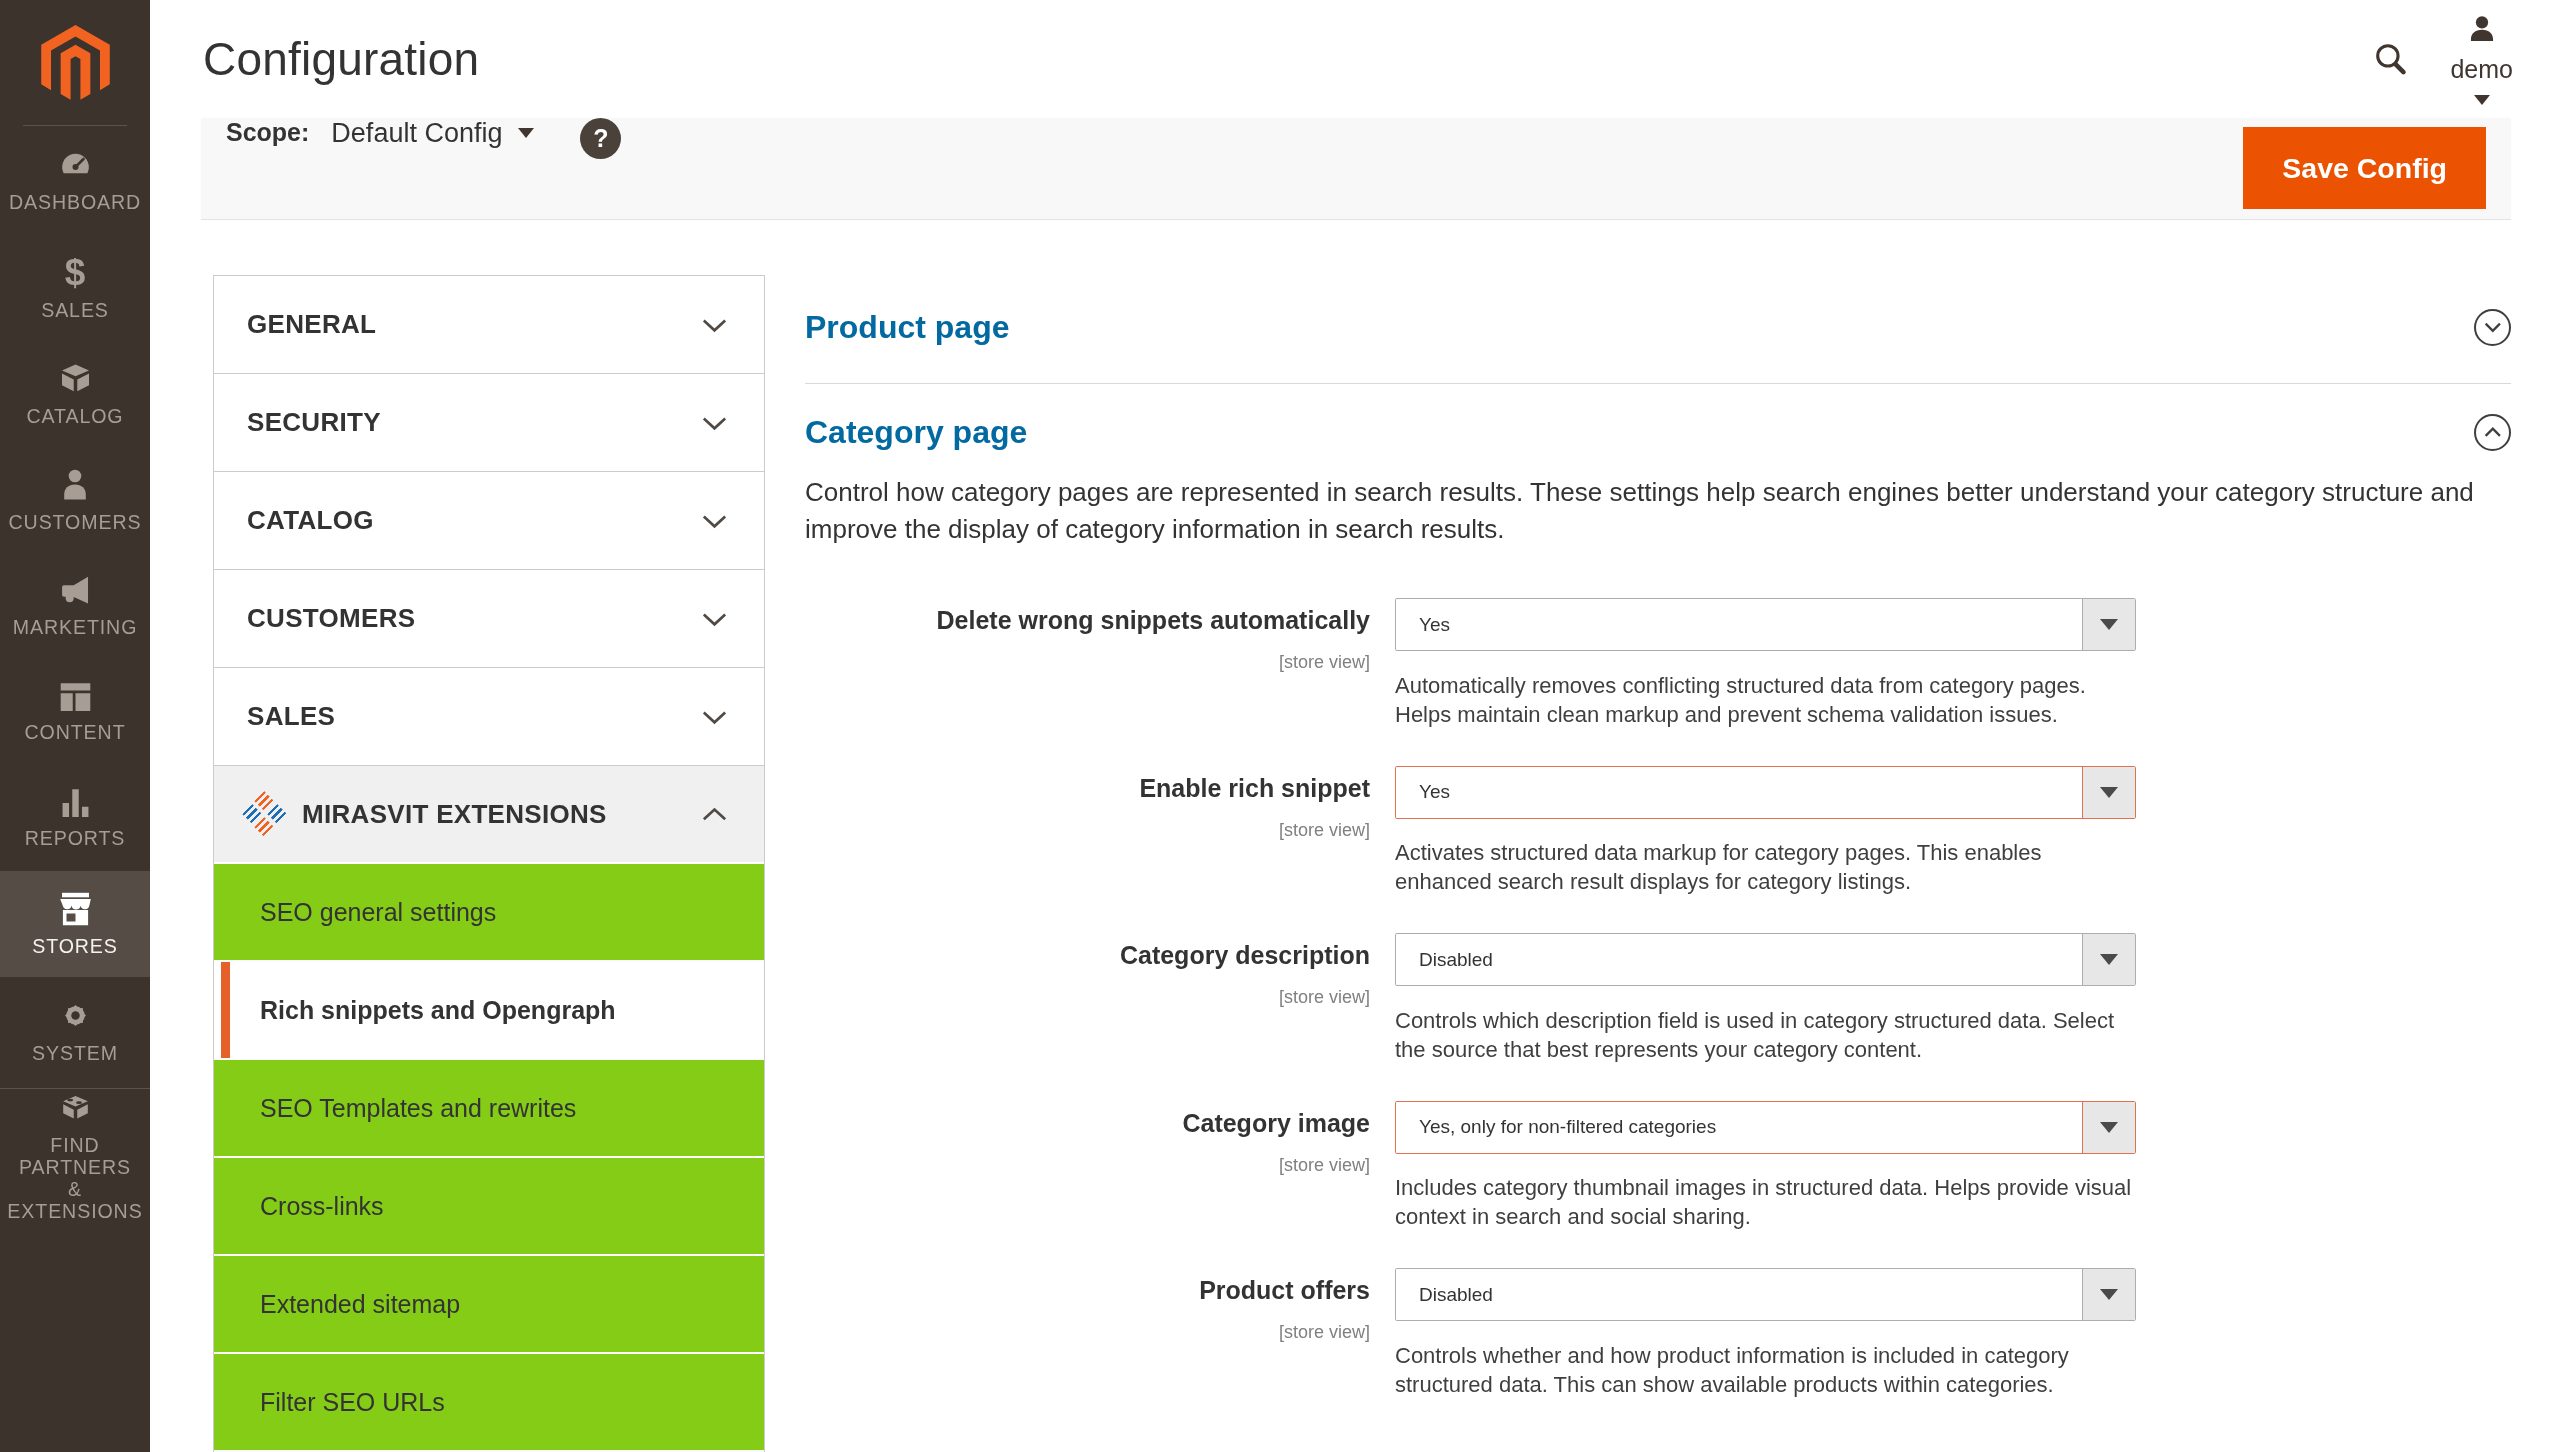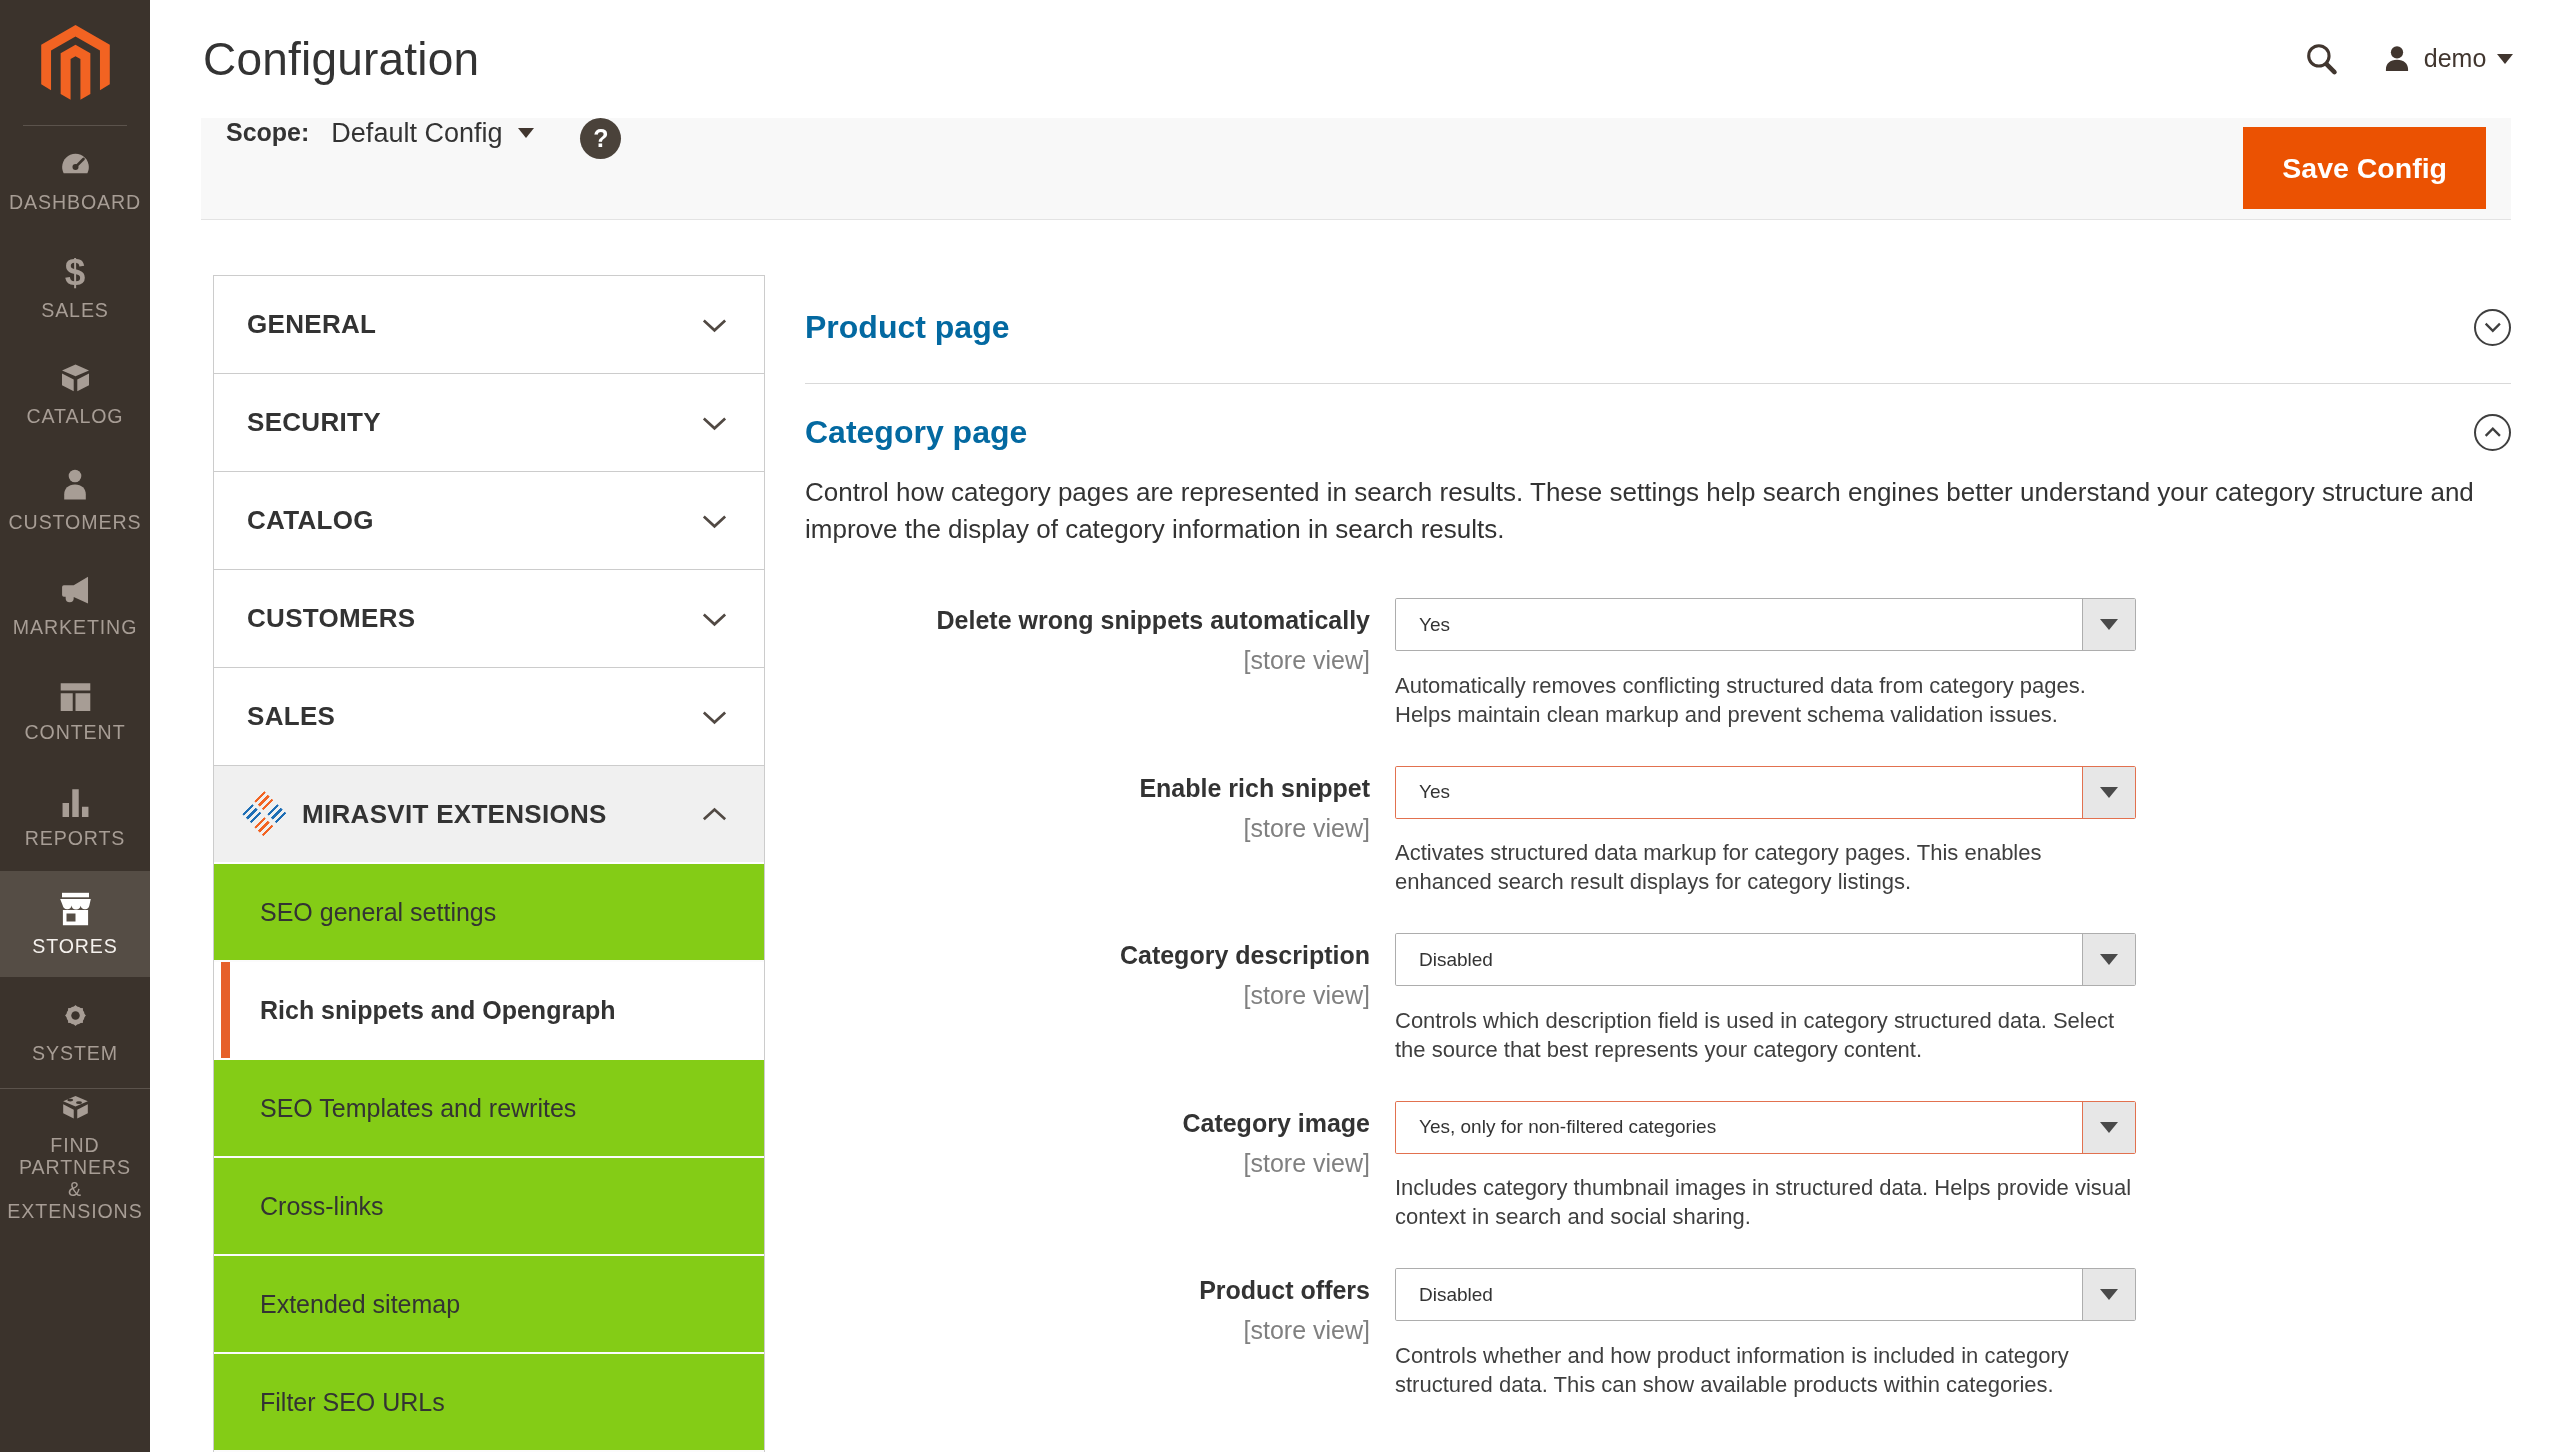--- a/index.html
+++ b/index.html
@@ -20,21 +20,21 @@
   .side-item.active svg { fill:#ffffff; }
   .icon-dollar { font-size:37px; font-weight:bold; line-height:36px; }
   .side-item.partners { height:134px; border-top:0.9px solid #5b534c; margin-top:5.3px; padding-top:7.1px; }
 
   
   .page { flex:1; display:flex; flex-direction:column; height:100%; }
 
   .page-header { height:147px; display:flex; align-items:center; padding:0 50px 0 53px; }
   .page-title { font-size:46px; font-weight:400; color:#333; letter-spacing:0.2px; }
   .header-actions { margin-left:auto; display:flex; align-items:center; gap:41px; }
-  .admin-user { display:flex; align-items:center; gap:10.7px; cursor:pointer; }
+  .admin-user { display:flex; align-items:center; gap:10.7px; cursor:pointer;flex-direction:column; }
   .admin-user-name { font-size:25px; color:#41362f; }
   .caret-down { width:0; height:0; border-left:9px solid transparent; border-right:9px solid transparent;
                 border-top:11.6px solid #41362f; display:inline-block; }
   .caret-down.small { border-left-width:8px; border-right-width:8px; border-top-width:10.7px; }
 
   
   .scope-bar { margin:0 52px 0 51px; height:127px; background:#f8f8f8; border-bottom:0.9px solid #e3e3e3;
                display:flex; align-items:flex-start; padding-left:25px; position:relative; }
   .scope-label { font-size:25px; font-weight:bold; color:#333; }
   .scope-value-wrap { display:flex; align-items:center; gap:16px; margin-left:22px; cursor:pointer; }
@@ -72,21 +72,21 @@
   .collapse-btn { width:37px; height:37px; border:2.7px solid #3f3f3f; border-radius:50%;
                   display:flex; align-items:center; justify-content:center; cursor:pointer; background:#fff; }
   .section-divider { border:none; border-top:1.8px solid #d9d9d9; margin:37px 0 30px 0; }
   .section-desc { font-size:26px; line-height:37px; color:#333; margin-top:23px; max-width:1719px; }
 
   .fields { margin-top:50px; }
   .field-row { display:flex; margin-bottom:37px; }
   .field-label-col { width:590px; min-width:590px; padding:7.1px 25px 0 0; display:flex; flex-direction:column;
                      align-items:flex-end; text-align:right; }
   .field-label { font-size:25px; font-weight:bold; color:#333; line-height:30px; }
-  .field-scope { font-size:25px; color:#808080; margin-top:11px; }
+  .field-scope { font-size:18px; color:#808080; margin-top:17px; }
   .field-control-col { width:741px; }
   .select { width:741px; height:53px; background:#fff; border:0.9px solid #adadad; border-radius:1.8px;
             display:flex; align-items:center; cursor:pointer; }
   .select.changed { border:1.8px solid #e2714f; }
   .select-value { font-size:19px; color:#333; padding-left:23px; flex:1; white-space:nowrap; overflow:hidden; }
   .select-btn { width:53px; align-self:stretch; background:#e7e7e7; border-left:0.9px solid #adadad;
                 display:flex; align-items:center; justify-content:center; }
   .select.changed .select-btn { border-left:0.9px solid #e2714f; }
   .select-caret { width:0; height:0; border-left:9px solid transparent; border-right:9px solid transparent;
                   border-top:11.6px solid #4a4a4a; }

